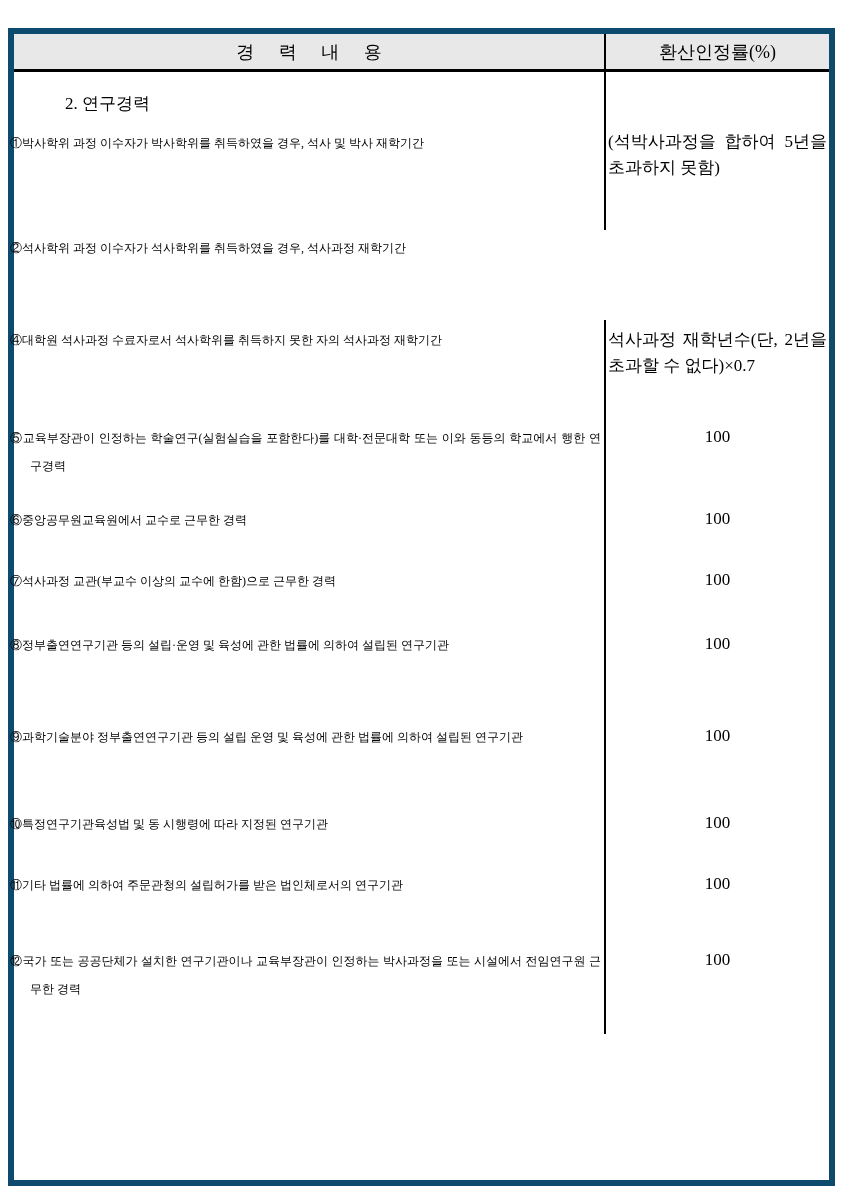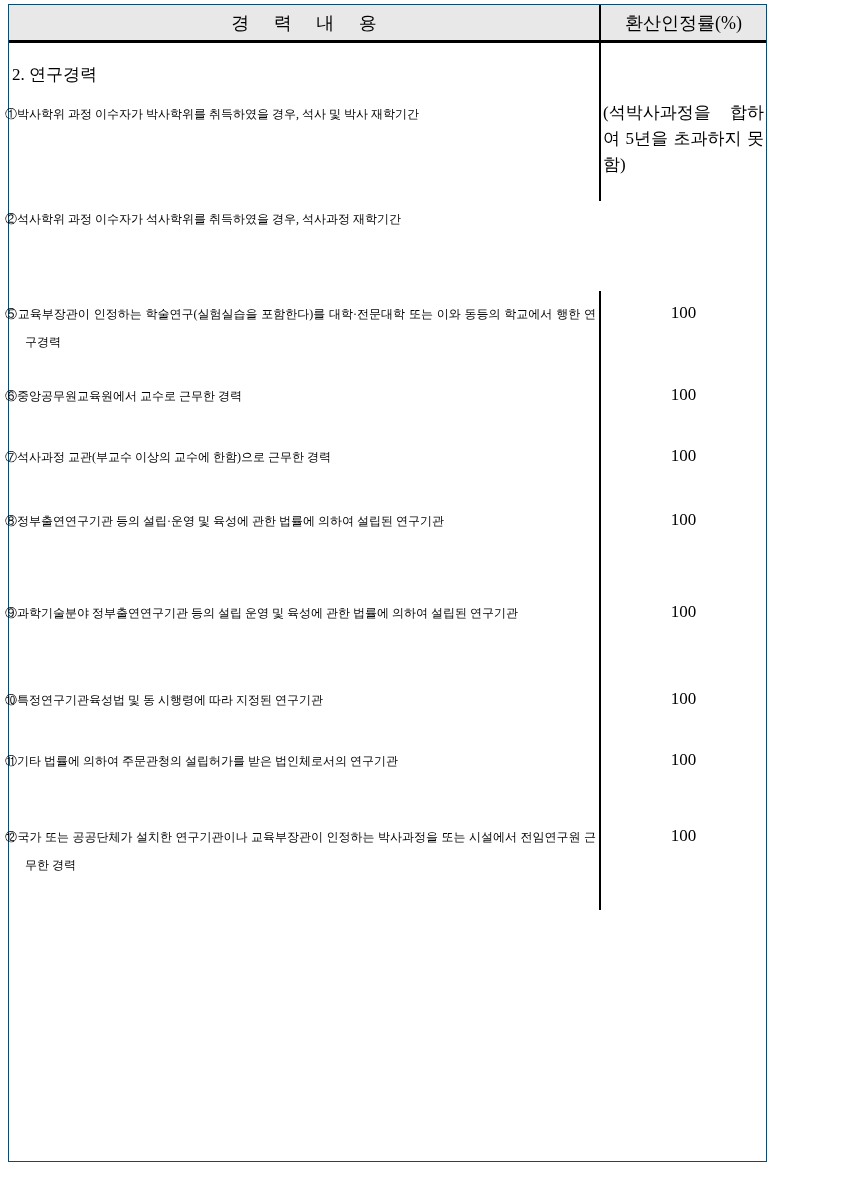--- a/index.html
+++ b/index.html
@@ -3,43 +3,44 @@
 <meta charset="utf-8">
 <style>
   * { margin:0; padding:0; box-sizing:border-box; }
   html,body {
     width:859px; height:1190px;
     background:#ffffff;
     font-family:"Liberation Serif","DejaVu Serif",serif;
     color:#000;
   }
   .doc-table {
-    position:absolute; left:8px; top:4px;
-    width:759px; height:1158px;
-    border:1px solid #0c4a6e;
+    position:absolute; left:8px; top:28px;
+    width:827px; height:1158px;
+    border:6px solid #0c4a6e;
     background:#fff;
   }
   .header-row {
     display:flex;
     height:38px;
     background:#e8e8e8;
     border-bottom:3px solid #000;
   }
   .row { display:flex; }
   .cl { width:590px; }
   .cr { flex:1; border-left:2px solid #000; }
   .hc {
     display:flex; align-items:center; justify-content:center;
     font-size:18px;
   }
   .hc.left-h { word-spacing:20px; }
   .section-label {
     font-size:17px;
     padding-left:3px;
     line-height:27px;
+    margin-left:48px;
   }
   .item {
     font-size:12px;
     line-height:28px;
     padding-left:16px;
     padding-right:3px;
     text-indent:-20px;
     text-align:justify;
     word-break:break-all;
   }
@@ -82,20 +83,30 @@
       </div>
   </div>
 
   <div class="row" style="height:90px">
     <div class="cl">
         <div class="item" style="padding-top:4px"><span>②</span><span>석사학위 과정 이수자가 석사학위를 취득하였을 경우, 석사과정 재학기간</span></div>
       </div>
   </div>
 
 
+  <div class="row" style="height:95px">
+    <div class="cl">
+        <div class="item" style="padding-top:6px"><span>④</span><span>대학원 석사과정 수료자로서 석사학위를 취득하지 못한 자의 석사과정 재학기간</span></div>
+      </div>
+    <div class="cr">
+        <div class="rate" style="padding-top:7px">
+      <div class="rate-body">석사과정 재학년수(단, 2년을 초과할 수 없다)×0.7</div>
+    </div>
+      </div>
+  </div>
 
   <div class="row" style="height:85px">
     <div class="cl">
         <div class="item" style="padding-top:9px"><span>⑤</span><span>교육부장관이 인정하는 학술연구(실험실습을 포함한다)를 대학·전문대학 또는 이와 동등의 학교에서 행한 연구경력</span></div>
       </div>
     <div class="cr">
         <div class="rate" style="padding-top:9px">
       <div class="rate-num">100</div>
     </div>
       </div>

